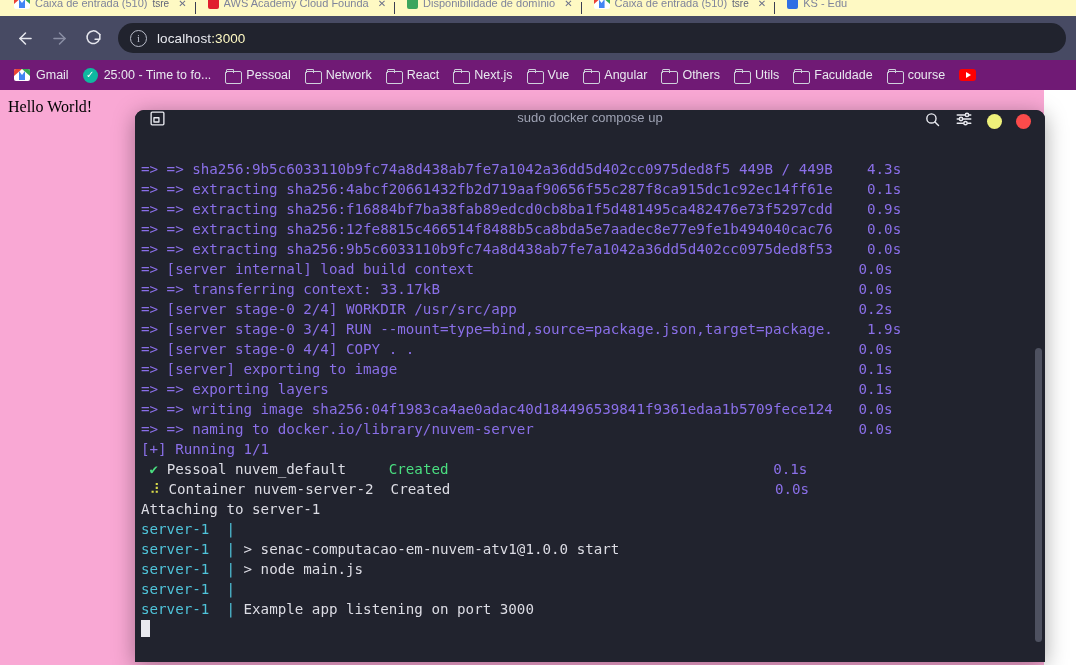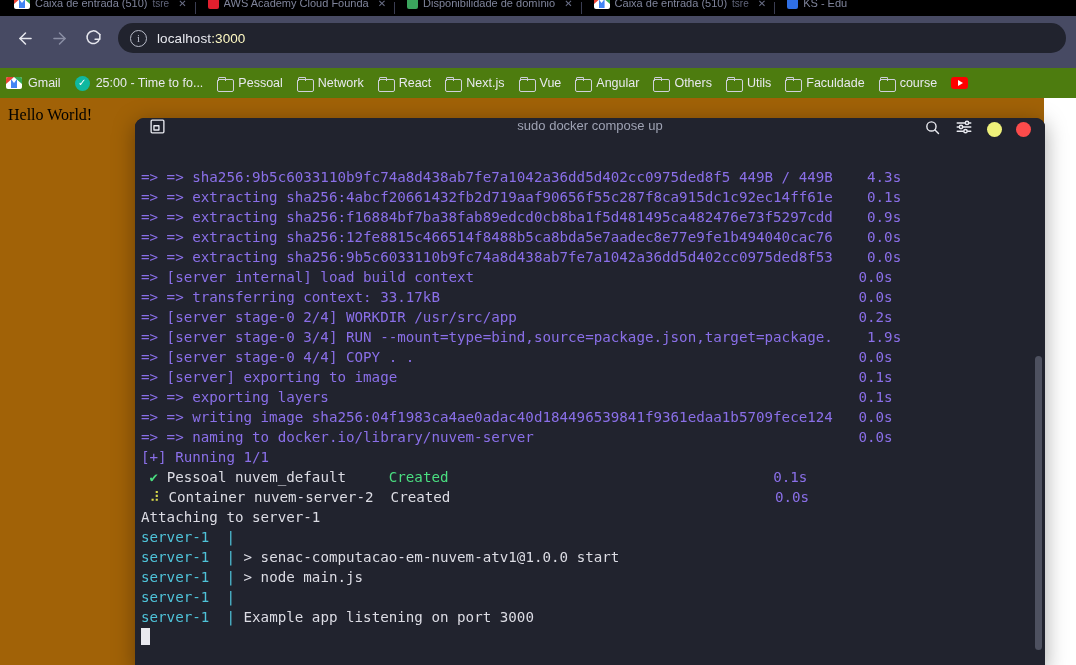--- a/index.html
+++ b/index.html
@@ -9,21 +9,21 @@
     background: #ffffff;
     font-family: "Liberation Sans", sans-serif;
   }
 
   
   #browser-chrome { width: 1076px; background: #474a63; }
 
   
   .tab-strip {
     height: 16px;
-    background: #000000;
+    background: #fef9c3;
     display: flex;
     align-items: flex-end;
     padding-left: 4px;
     overflow: hidden;
     position: relative;
   }
   .tab {
     display: flex;
     align-items: center;
     gap: 5px;
@@ -90,25 +90,24 @@
     color: #e9eaf0;
     letter-spacing: .1px;
   }
   .omnibox .url .port { color: #fef9c3; }
 
   
   .bookmarks {
     height: 30px;
     display: flex;
     align-items: center;
-    padding: 0 0;
+    padding: 0 8px;
     gap: 2px;
-    background: #4d7c0f;
-    overflow: hidden;
-    margin-top: 8px;
+    background: #701a75;
+    overflow: hidden;
   }
   .bm {
     display: flex;
     align-items: center;
     gap: 6px;
     padding: 3px 6px;
     border-radius: 5px;
     color: #e8e9ef;
     font-size: 12.5px;
     white-space: nowrap;
@@ -174,21 +173,21 @@
     border-top: 3px solid transparent;
     border-bottom: 3px solid transparent;
     margin-left: 1px;
   }
 
   
   #page-content {
     position: relative;
     width: 1044px;
     height: 575px;
-    background: #a16207;
+    background: #f9a8d4;
   }
   .hello {
     font-family: "Liberation Serif", "DejaVu Serif", serif;
     font-size: 16px;
     color: #000;
     padding: 8px 0 0 8px;
   }
 
   
   #terminal {

